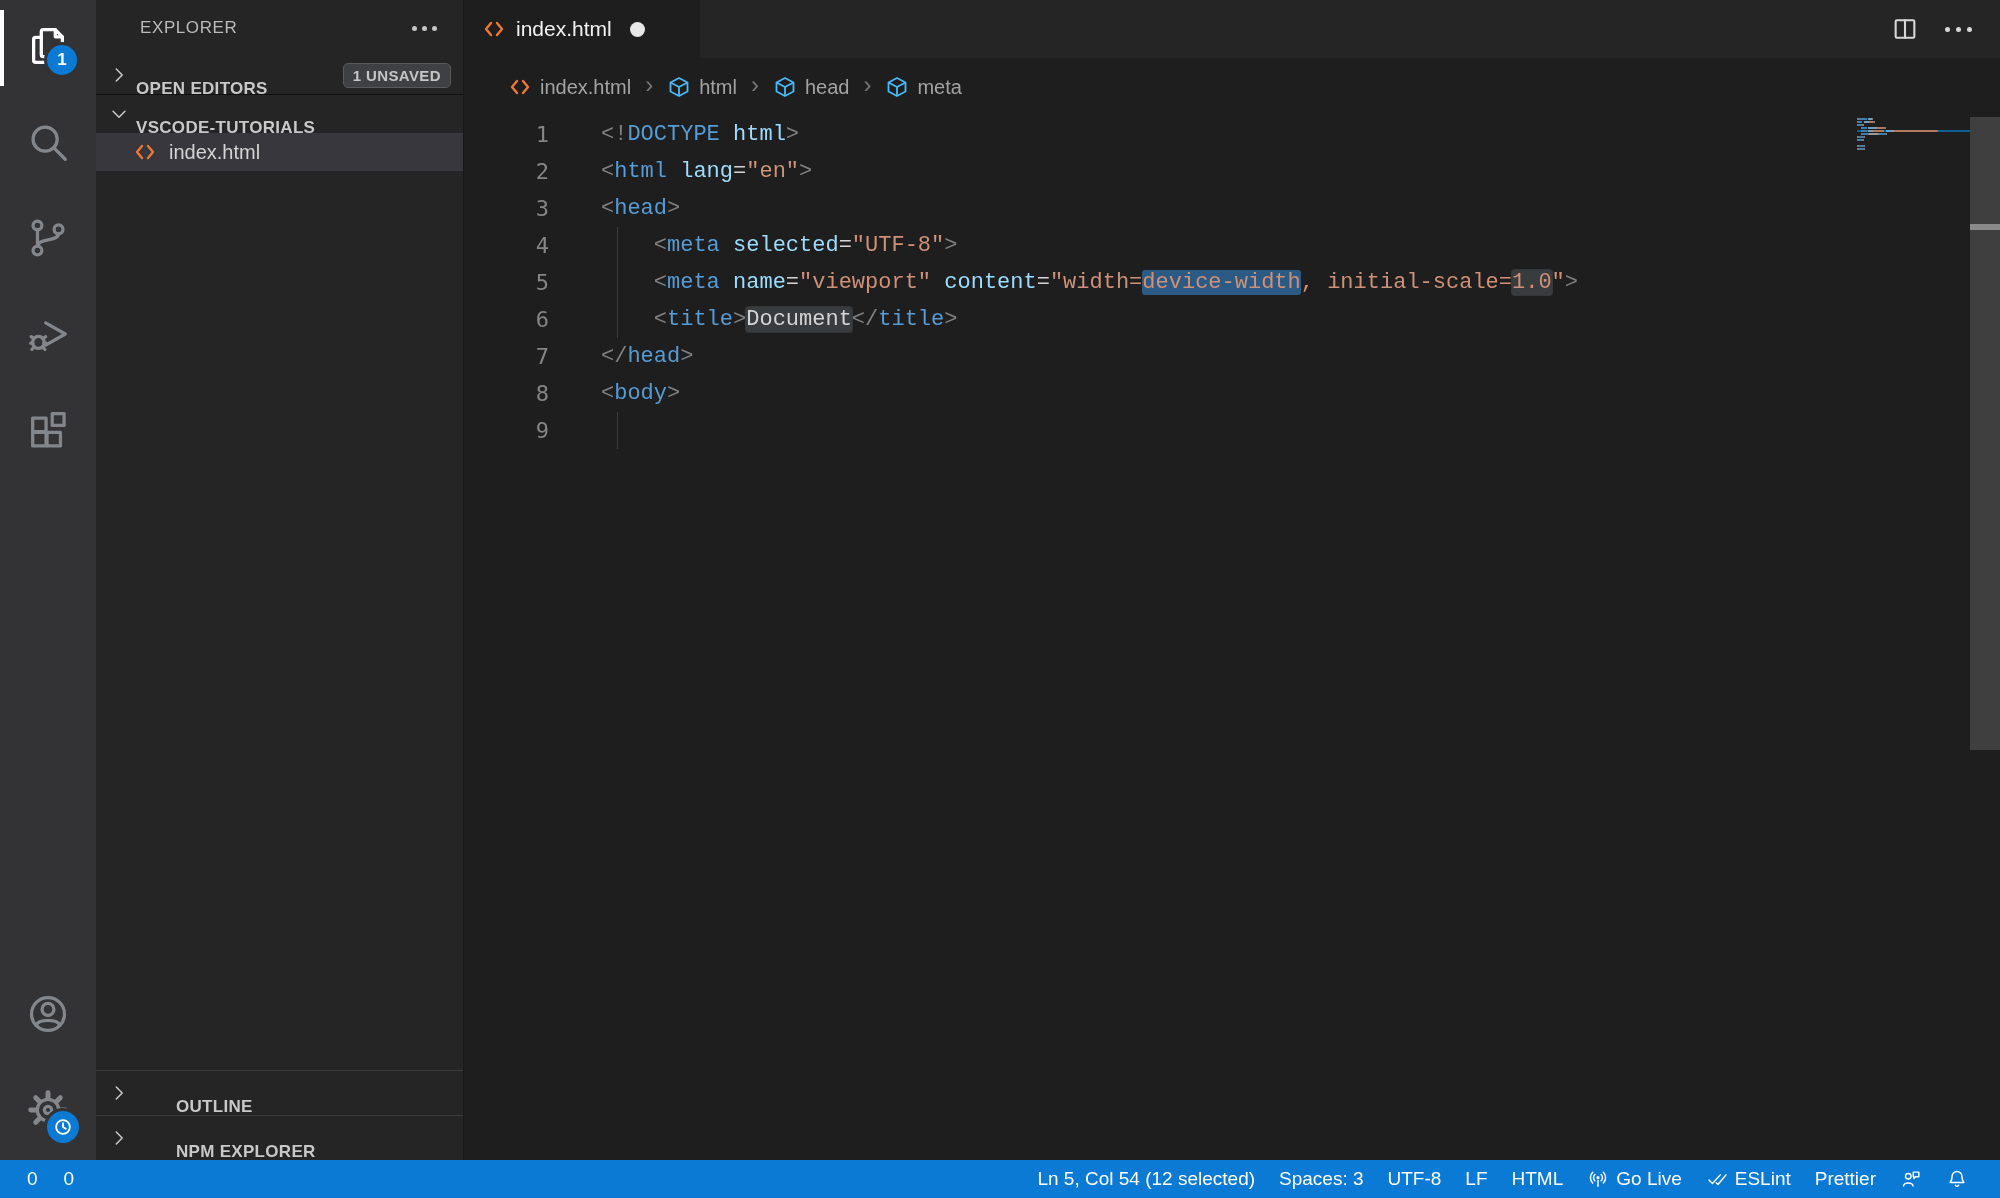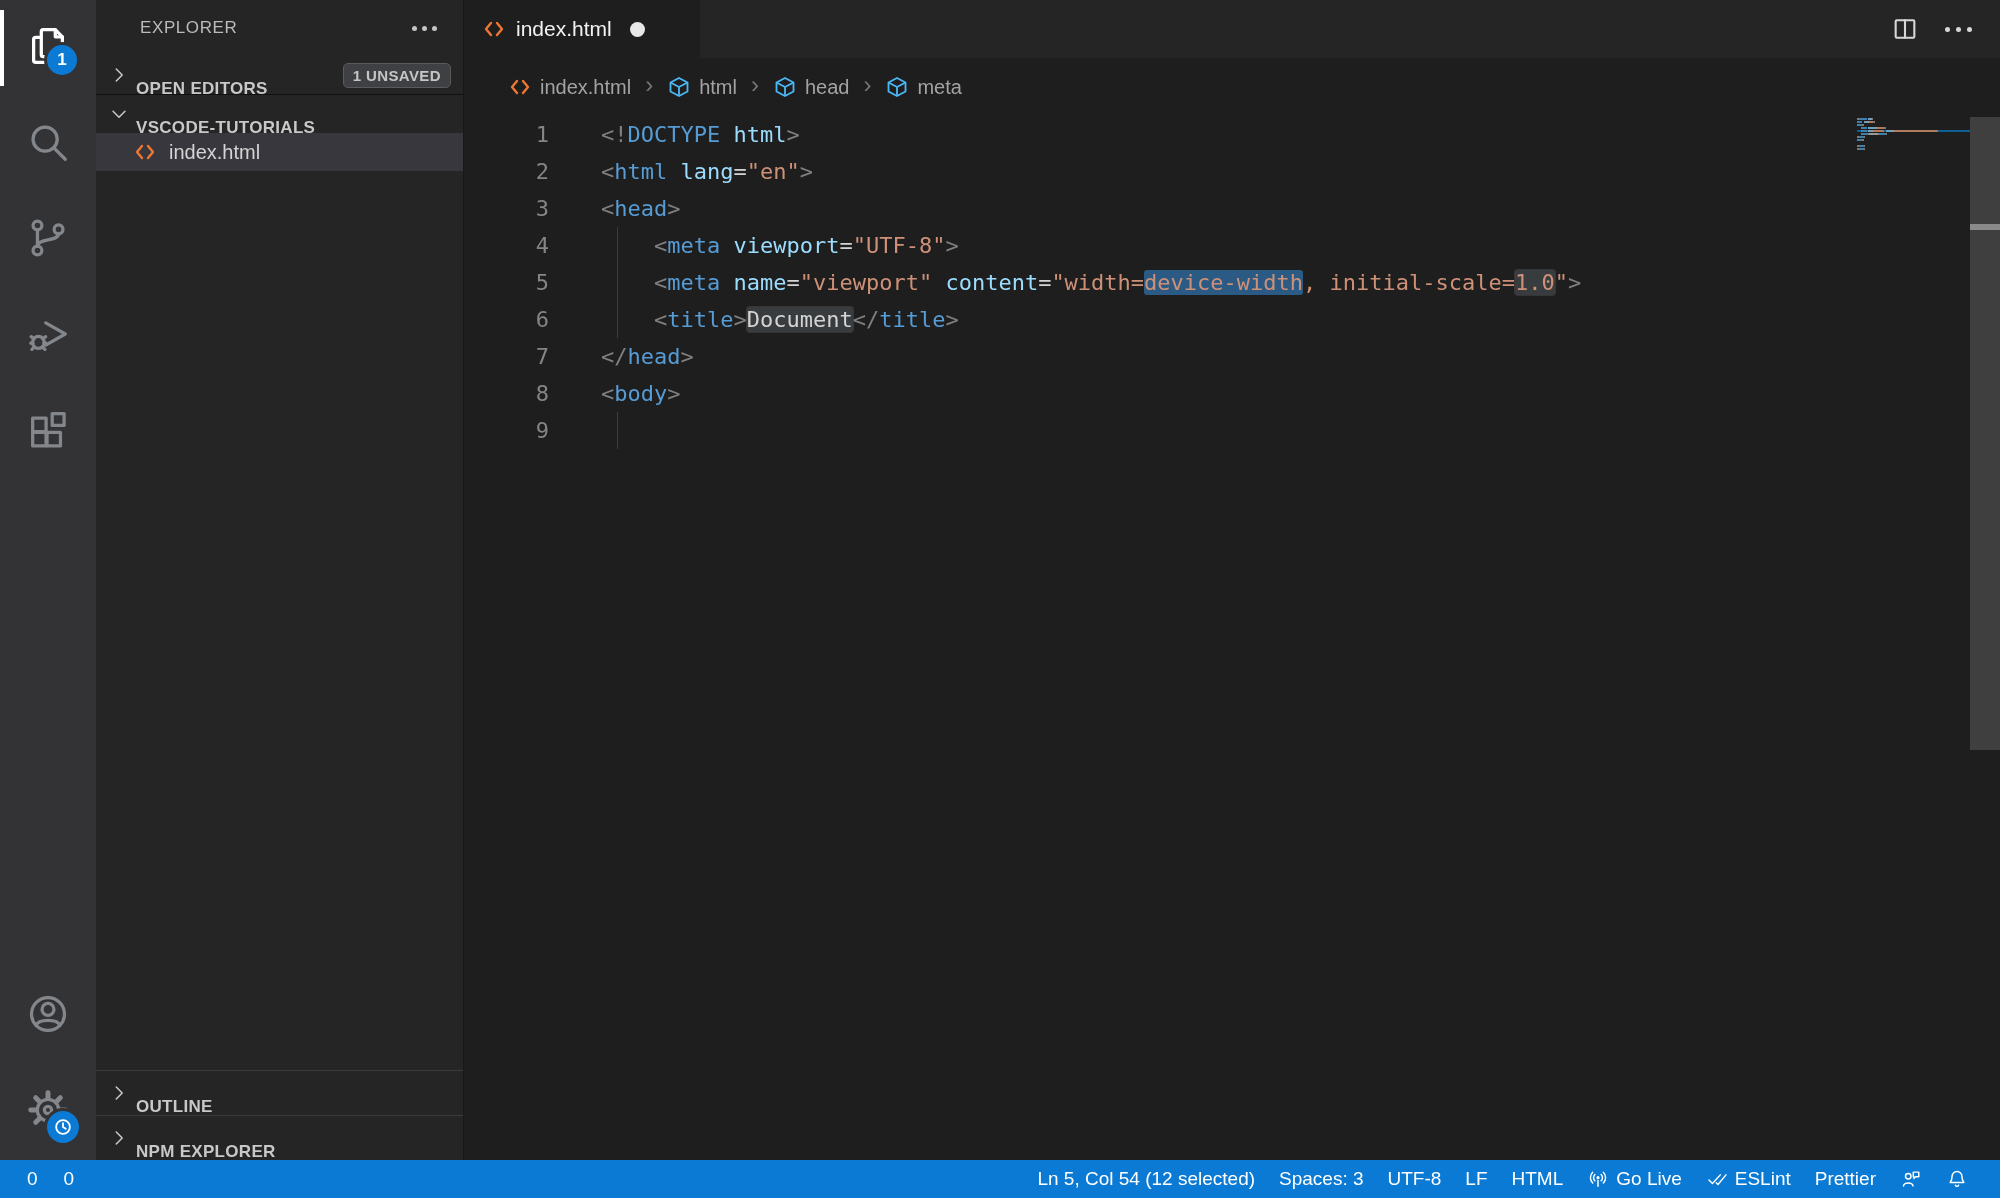--- a/index.html
+++ b/index.html
@@ -31,21 +31,21 @@
   .sb-row .chev{width:22px;height:22px;flex-shrink:0;margin-right:6px;}
   .chev svg{width:22px;height:22px;stroke:#cccccc;fill:none;stroke-width:1.6;stroke-linecap:round;stroke-linejoin:round;}
   .sb-sect{font-weight:bold;font-size:17px;color:#c8c8c8;letter-spacing:.3px;margin-top:27px;}
   .sb-badge{margin-left:auto;background:#3f4043;border:1px solid #5a5a5a;border-radius:5px;color:#c5c5c5;
     font-size:15px;font-weight:bold;padding:3px 9px;letter-spacing:.4px;}
   .sb-divider{border-top:1px solid rgba(0,0,0,.55);}
   .file-row{height:38px;display:flex;align-items:center;padding-left:37px;cursor:pointer;font-size:20px;color:#d4d4d4;}
   .file-row.selected{background:#37373d;}
   .file-row .fi{width:24px;height:24px;margin-right:12px;flex-shrink:0;}
   .sb-bottomsects{margin-top:auto;}
-  .sb-bottomsects .sb-row{height:44px;border-top:1px solid rgba(128,128,128,.25);}
+  .sb-bottomsects .sb-row{height:44px;border-top:1px solid rgba(128,128,128,.25);gap:40px;}
 
   
   .editor{flex:1;display:flex;flex-direction:column;min-width:0;background:#1e1e1e;position:relative;}
   .tabbar{height:58px;background:#252526;display:flex;align-items:stretch;flex-shrink:0;}
   .tab{background:#1e1e1e;display:flex;align-items:center;padding:0 18px;gap:10px;cursor:pointer;min-width:200px;}
   .tab .fi{width:24px;height:24px;}
   .tab-label{color:#f2f2f2;font-size:21px;}
   .tab-dirty{width:15px;height:15px;border-radius:50%;background:#e8e8e8;margin-left:8px;}
   .tab-actions{margin-left:auto;display:flex;align-items:center;gap:26px;padding-right:28px;}
   .tab-actions .ta{cursor:pointer;display:flex;align-items:center;}
@@ -55,21 +55,21 @@
 
   .breadcrumb{height:58px;display:flex;align-items:center;padding-left:42px;gap:4px;flex-shrink:0;}
   .bc-item{display:flex;align-items:center;gap:8px;color:#a3a3a3;font-size:20px;cursor:pointer;padding:2px 2px;}
   .bc-sep{color:#767676;font-size:24px;margin:0 8px;transform:translateY(-2px);}
   .bc-item .fi,.bc-item .cube{width:24px;height:24px;}
 
   
   .code-region{flex:1;position:relative;font-family:"DejaVu Sans Mono","Liberation Mono",monospace;font-size:22px;overflow:hidden;}
   .line{display:flex;height:37px;line-height:37px;white-space:pre;}
   .num{width:85px;text-align:right;color:#858585;flex-shrink:0;user-select:none;cursor:pointer;}
-  .txt{padding-left:52px;position:relative;color:#d4d4d4;}
+  .txt{padding-left:52px;position:relative;color:#d4d4d4;font-family:Liberation Mono, monospace;}
   .guide{position:absolute;left:68px;top:0;height:100%;border-left:1px solid #3c3c3c;}
   .tok-p{color:#808080;} .tok-t{color:#569cd6;} .tok-a{color:#9cdcfe;} .tok-s{color:#ce9178;} .tok-x{color:#d4d4d4;}
   .hl-sel{background:var(--selection-blue);border-radius:3px;}
   .hl-box{background:rgba(110,117,125,.35);border-radius:3px;box-shadow:0 0 0 1px rgba(128,128,128,.25);}
 
   
   .minimap{position:absolute;top:2px;right:30px;width:113px;cursor:pointer;}
   .mm-line{height:2px;margin-bottom:1px;display:flex;}
   .mm-line i{display:block;height:2px;}
   .mm-sel{background:rgba(14,99,156,.95);width:100%;}
@@ -255,21 +255,21 @@
                 <path d="M3.5 7.5L12 12l8.5-4.5M12 12v9"></path>
               </svg></span>
           <span>meta</span>
         </span>
       </div>
 
       <div class="code-region" id="code">
         <div class="line"><span class="num">1</span><span class="txt"><span class="tok-p">&lt;!</span><span class="tok-t">DOCTYPE</span><span class="tok-x"> </span><span class="tok-a">html</span><span class="tok-p">&gt;</span></span></div>
           <div class="line"><span class="num">2</span><span class="txt"><span class="tok-p">&lt;</span><span class="tok-t">html</span><span class="tok-x"> </span><span class="tok-a">lang</span><span class="tok-x">=</span><span class="tok-s">"en"</span><span class="tok-p">&gt;</span></span></div>
           <div class="line"><span class="num">3</span><span class="txt"><span class="tok-p">&lt;</span><span class="tok-t">head</span><span class="tok-p">&gt;</span></span></div>
-          <div class="line"><span class="num">4</span><span class="txt"><span class="guide"></span><span class="tok-x">    </span><span class="tok-p">&lt;</span><span class="tok-t">meta</span><span class="tok-x"> </span><span class="tok-a">viewport</span><span class="tok-x">=</span><span class="tok-s">"UTF-8"</span><span class="tok-p">&gt;</span></span></div>
+          <div class="line"><span class="num">4</span><span class="txt"><span class="guide"></span><span class="tok-x">    </span><span class="tok-p">&lt;</span><span class="tok-t">meta</span><span class="tok-x"> </span><span class="tok-a">selected</span><span class="tok-x">=</span><span class="tok-s">"UTF-8"</span><span class="tok-p">&gt;</span></span></div>
           <div class="line"><span class="num">5</span><span class="txt"><span class="guide"></span><span class="tok-x">    </span><span class="tok-p">&lt;</span><span class="tok-t">meta</span><span class="tok-x"> </span><span class="tok-a">name</span><span class="tok-x">=</span><span class="tok-s">"viewport"</span><span class="tok-x"> </span><span class="tok-a">content</span><span class="tok-x">=</span><span class="tok-s">"width=</span><span class="tok-s hl-sel">device-width</span><span class="tok-s">, initial-scale=</span><span class="tok-s hl-box">1.0</span><span class="tok-s">"</span><span class="tok-p">&gt;</span></span></div>
           <div class="line"><span class="num">6</span><span class="txt"><span class="guide"></span><span class="tok-x">    </span><span class="tok-p">&lt;</span><span class="tok-t">title</span><span class="tok-p">&gt;</span><span class="tok-x hl-box">Document</span><span class="tok-p">&lt;/</span><span class="tok-t">title</span><span class="tok-p">&gt;</span></span></div>
           <div class="line"><span class="num">7</span><span class="txt"><span class="tok-p">&lt;/</span><span class="tok-t">head</span><span class="tok-p">&gt;</span></span></div>
           <div class="line"><span class="num">8</span><span class="txt"><span class="tok-p">&lt;</span><span class="tok-t">body</span><span class="tok-p">&gt;</span></span></div>
           <div class="line"><span class="num">9</span><span class="txt"><span class="guide"></span></span></div>
           <div class="minimap" id="minimap">
             <div class="mm-line">
               <i style="width: 2.2px; background: rgb(122, 122, 122);"></i>
               <i style="width: 7.7px; background: rgb(63, 127, 174);"></i>
               <i style="width: 1.1px; background: transparent;"></i>

